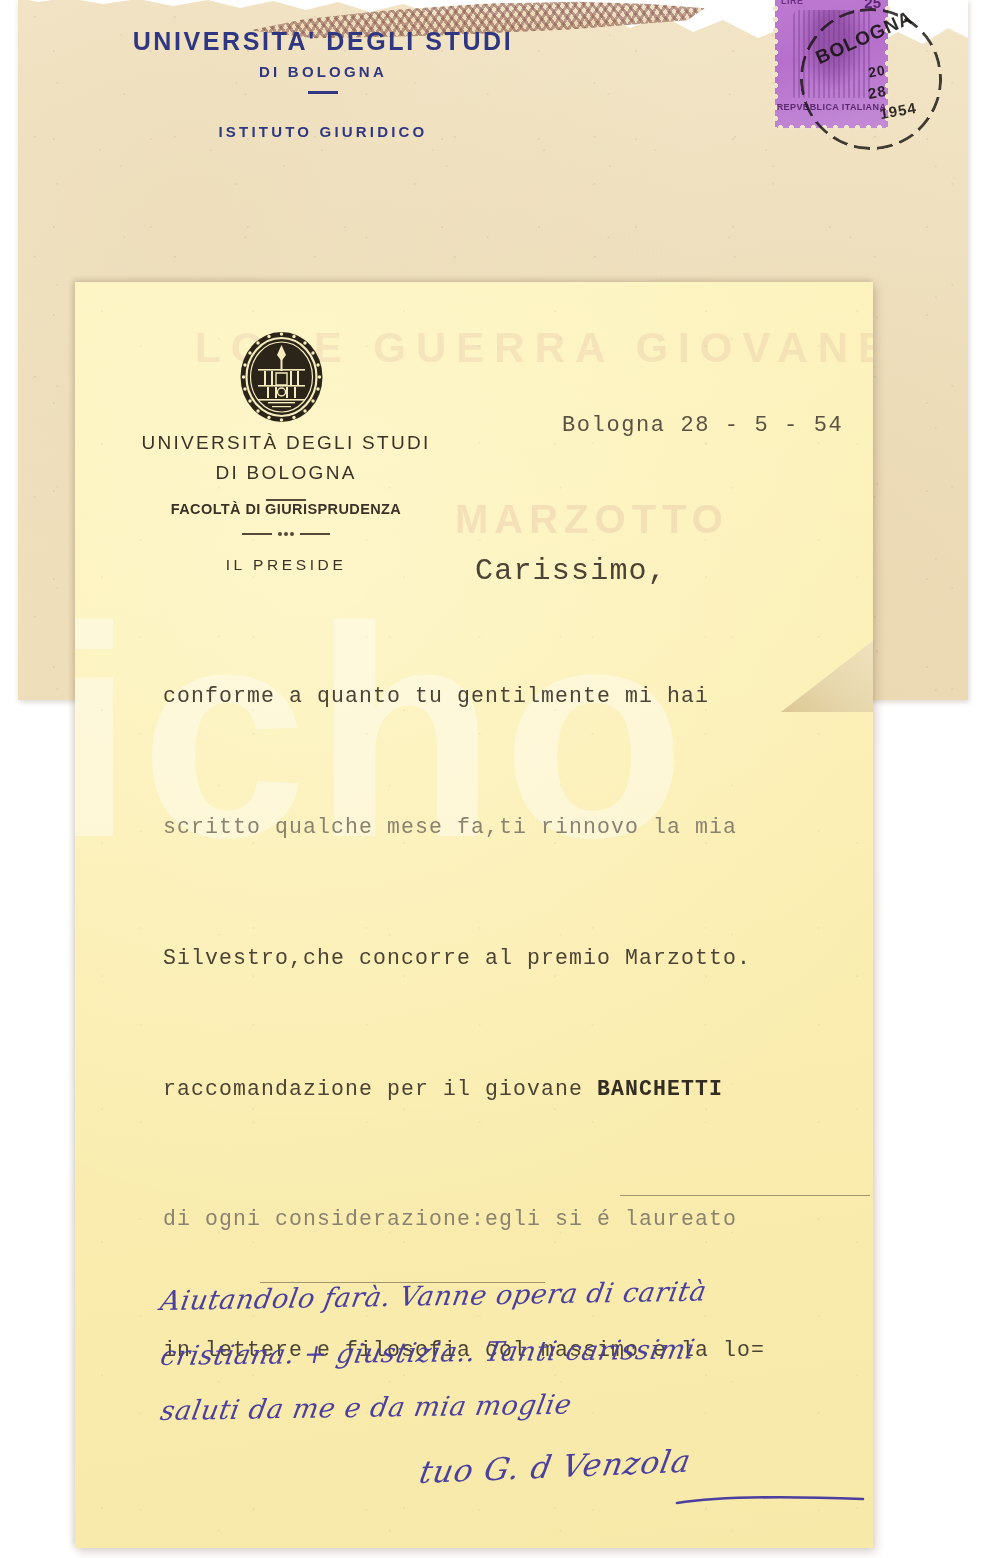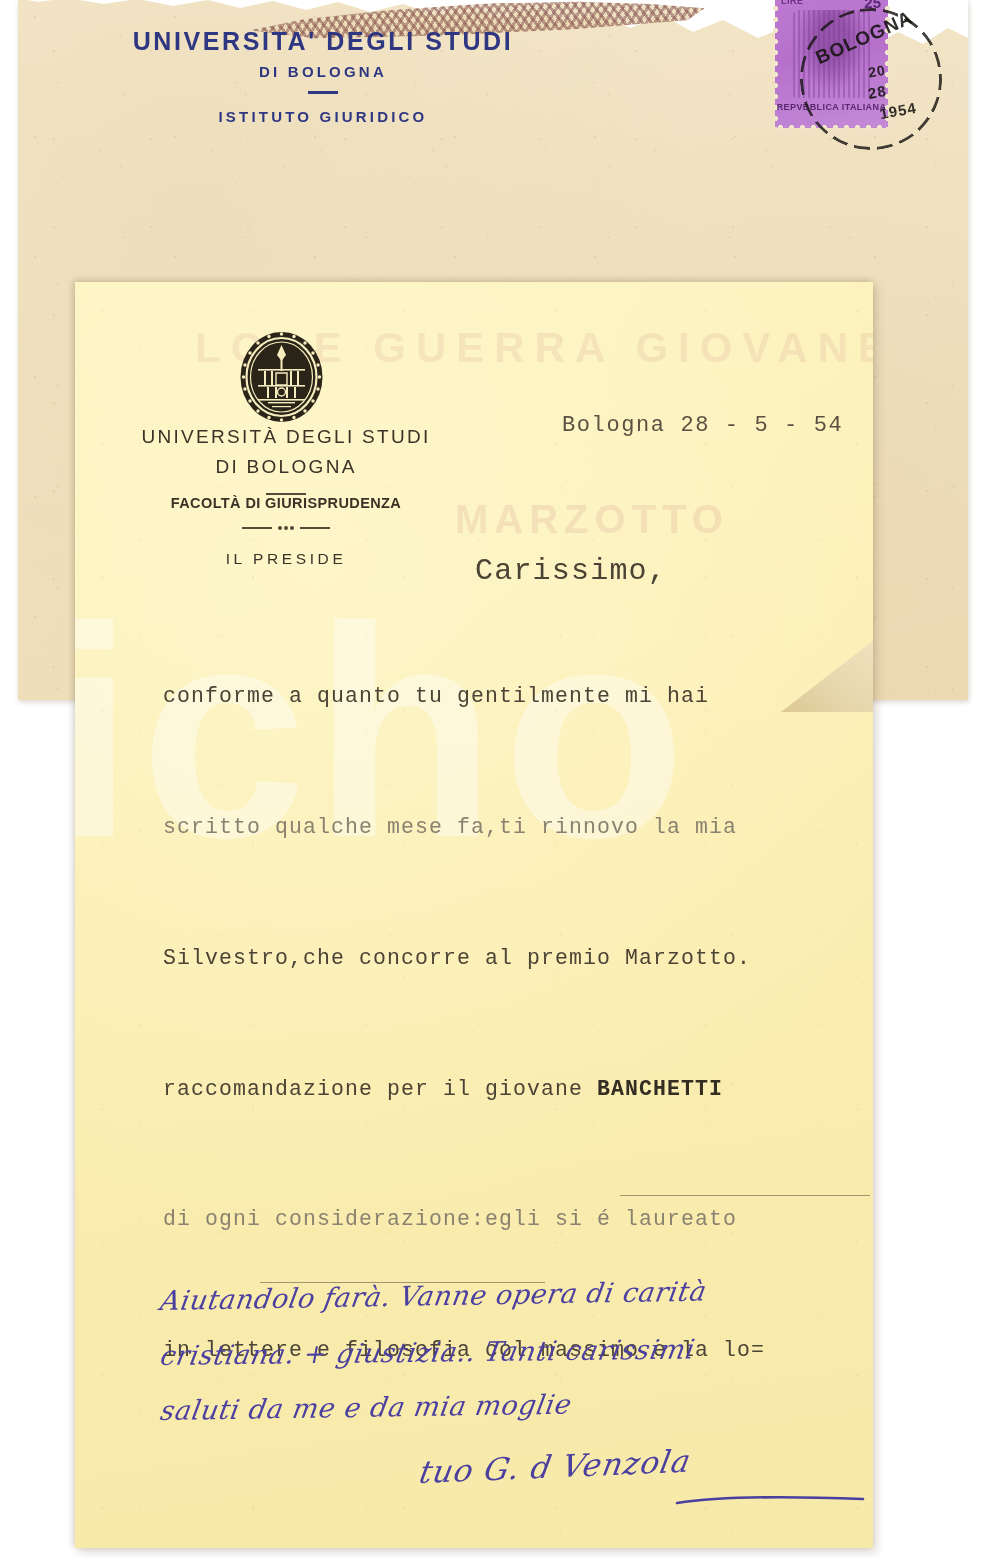--- a/index.html
+++ b/index.html
@@ -92,21 +92,21 @@
   #env-head .rule {
     width: 30px;
     height: 3px;
     background: #2f3782;
     margin: 11px auto 0 auto;
   }
   #env-head .l3 {
     font-size: 15px;
     font-weight: 700;
     letter-spacing: 3.2px;
-    margin-top: 14px;
+    margin-top: 29px;
   }
 
   
   #stamp {
     position: absolute;
     left: 757px;
     top: -8px;
     width: 113px;
     height: 136px;
     background: linear-gradient(168deg, #c07ad6 0%, #b96fd0 45%, #c58ad9 100%);
@@ -259,21 +259,21 @@
     left: 163px;
     top: 47px;
     width: 87px;
     height: 96px;
   }
 
   
   #lh {
     position: absolute;
     left: 16px;
-    top: 144px;
+    top: 150px;
     width: 390px;
     text-align: center;
     color: #3a3226;
   }
   #lh .u1 {
     font-size: 19px;
     font-weight: 400;
     letter-spacing: 2.3px;
     white-space: nowrap;
   }

